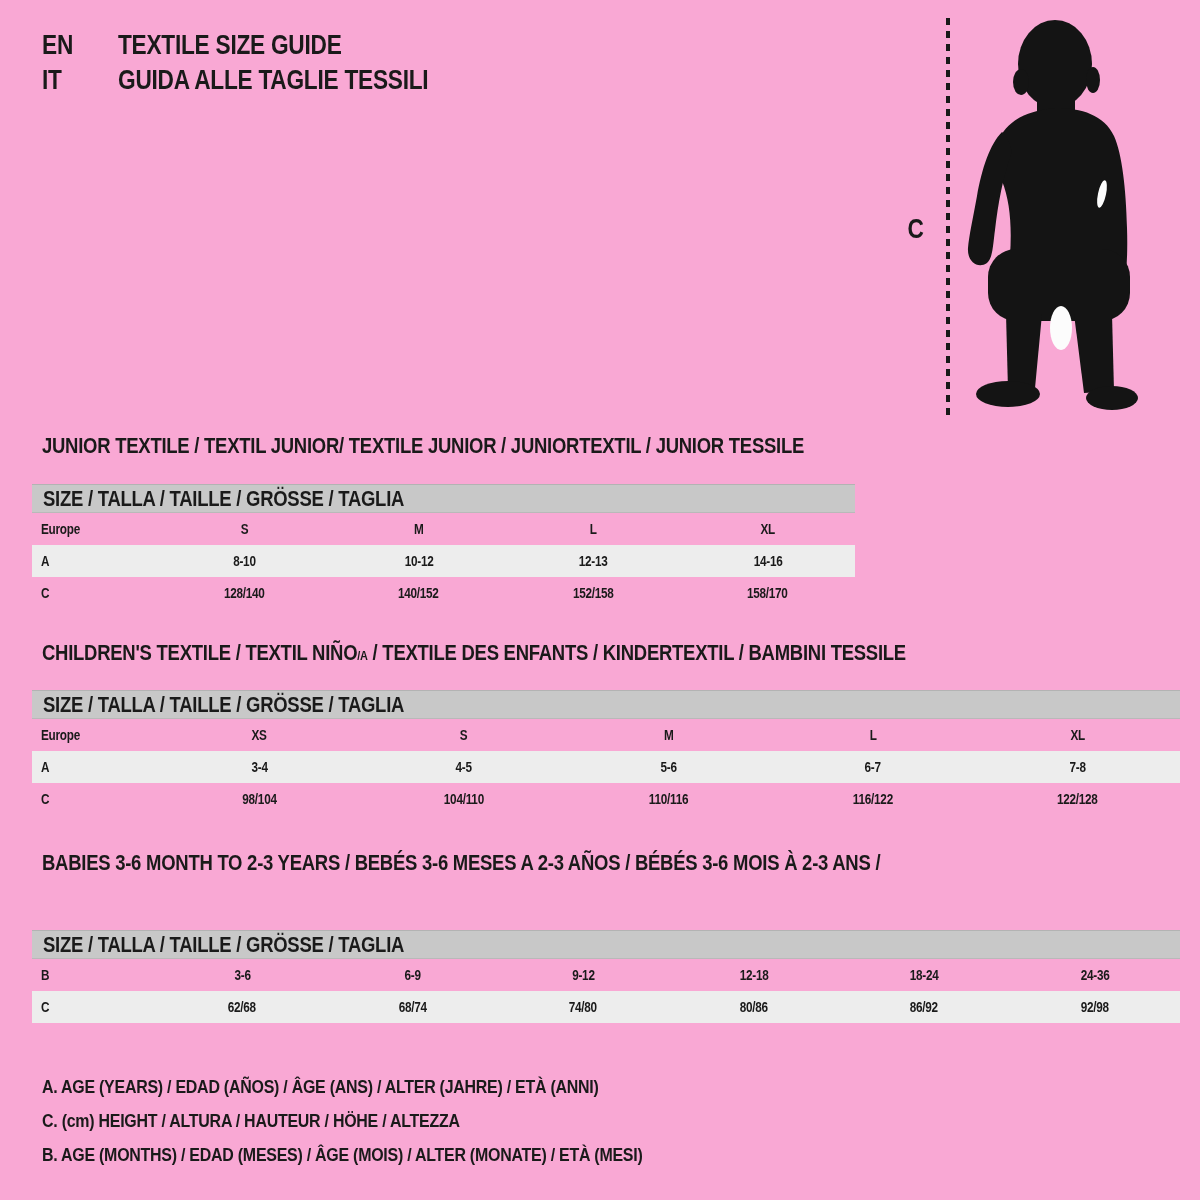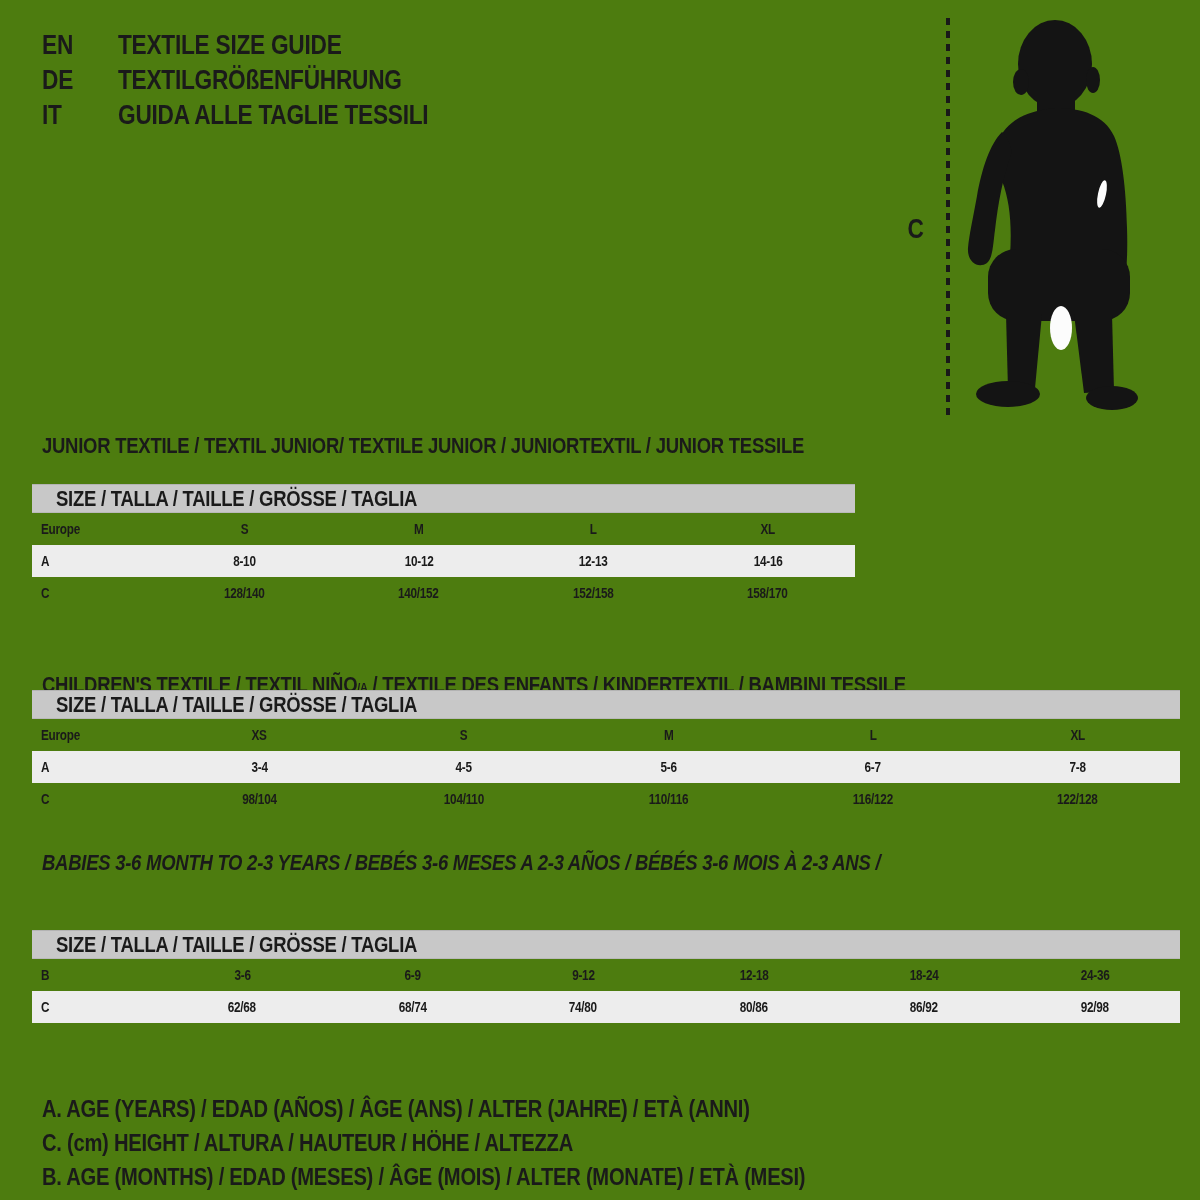--- a/index.html
+++ b/index.html
@@ -1,17 +1,17 @@
 <!DOCTYPE html>
 <html><head>
 <meta charset="utf-8">
 <style>
   html,body{margin:0;padding:0;background:#ffffff;}
   .page{
-    position:relative;width:1200px;height:1200px;background:#4d7c0f;
+    position:relative;width:1200px;height:1200px;background:#f9a8d4;
     font-family:"Liberation Sans",sans-serif;font-weight:bold;color:#1a1a1a;
     overflow:hidden;letter-spacing:-0.3px;
   }
   
   .cnd{display:inline-block;transform:scaleX(0.84);transform-origin:0 50%;white-space:nowrap;}
   .cndc{display:inline-block;transform:scaleX(0.84);transform-origin:50% 50%;white-space:nowrap;}
 
   
   .lang-block{position:absolute;left:42px;top:28px;}
   .lang-row{display:flex;align-items:center;height:35px;font-size:27px;}
@@ -23,51 +23,47 @@
   .fig-c{position:absolute;left:906px;top:214px;font-size:27px;}
   .fig-svg{position:absolute;left:962px;top:16px;}
 
   
   .sec-title{position:absolute;left:42px;font-size:22px;white-space:nowrap;}
   .subsz{font-size:13px;}
 
   
   .tbl{position:absolute;}
   .bar{height:29px;background:#c8c8c8;border-top:1px solid #b3b3b3;border-bottom:1px solid #b9b9b9;
-    display:flex;align-items:center;padding-left:24px;font-size:22px;box-sizing:border-box;}
+    display:flex;align-items:center;padding-left:11px;font-size:22px;box-sizing:border-box;}
   .grid-row{display:grid;height:32px;align-items:center;font-size:14px;}
   .g5{grid-template-columns:125px repeat(4,1fr);}
   .g6{grid-template-columns:125px repeat(5,1fr);}
   .g7{grid-template-columns:125px repeat(6,1fr);}
   .alt{background:#ededed;}
   .cell{text-align:center;}
   .cell.first{text-align:left;padding-left:9px;}
   #junior-table{left:32px;top:484px;width:823px;}
   #children-table{left:32px;top:690px;width:1148px;}
   #babies-table{left:32px;top:930px;width:1148px;}
   #junior-title{top:433px;}
-  #children-title{top:672px;}
-  #babies-title{top:846px;line-height:34px;font-style:italic;}
+  #children-title{top:640px;}
+  #babies-title{top:846px;line-height:34px;}
 
   
-  .legend{position:absolute;left:42px;top:1092px;font-size:24px;line-height:34px;}
+  .legend{position:absolute;left:42px;top:1070px;font-size:19px;line-height:34px;}
 </style>
 </head>
 <body>
 
 <div class="page">
 
   <div class="lang-block">
     <div class="lang-row">
       <span class="lang-code"><span class="cnd">EN</span></span>
       <span class="cnd">TEXTILE SIZE GUIDE</span>
-    </div>
-    <div class="lang-row">
-      <span class="lang-code"><span class="cnd">DE</span></span>
-      <span class="cnd">TEXTILGRÖßENFÜHRUNG</span>
     </div>
     <div class="lang-row">
       <span class="lang-code"><span class="cnd">IT</span></span>
       <span class="cnd">GUIDA ALLE TAGLIE TESSILI</span>
     </div>
   </div>
 
   <div class="fig-line"></div>
   <div class="fig-c"><span class="cndc">C</span></div>
 

